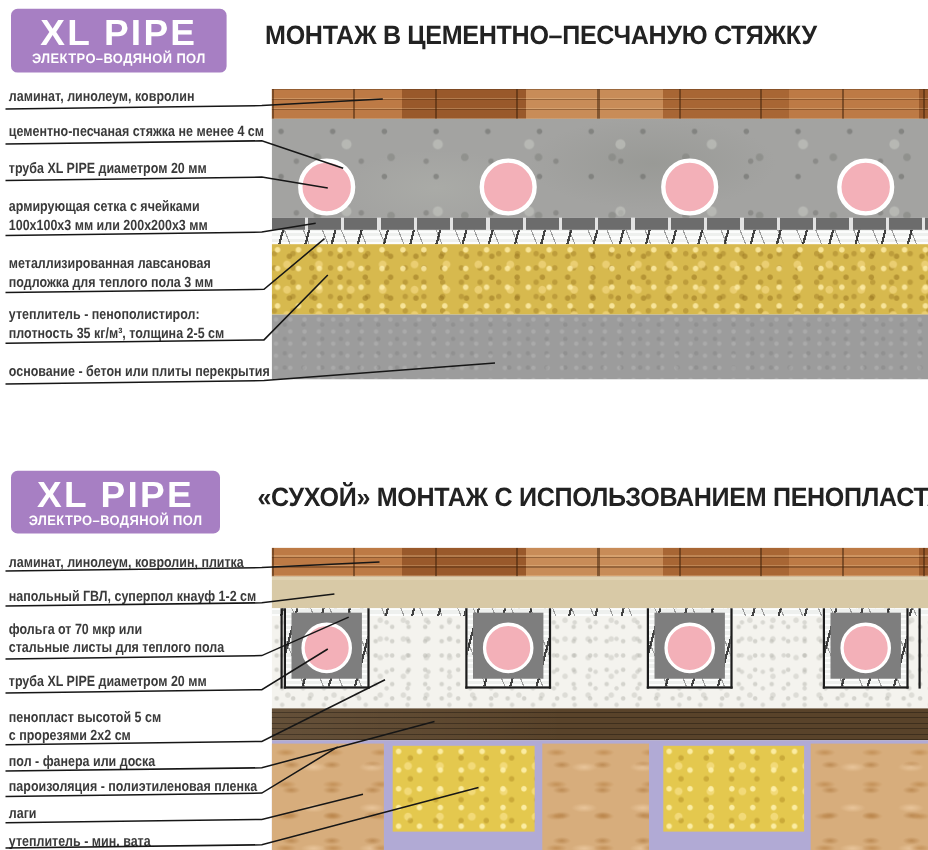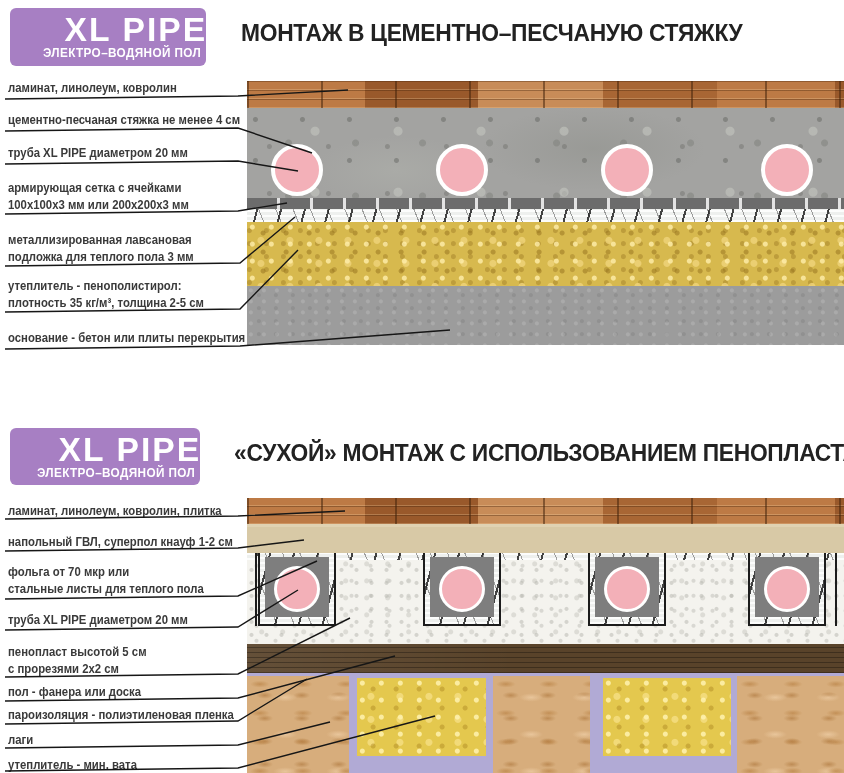--- a/index.html
+++ b/index.html
@@ -1,21 +1,21 @@
 <!DOCTYPE html>
 <html><head>
 <meta charset="utf-8">
 <style>
   html,body{margin:0;padding:0;background:#fff;}
   .page{position:relative;width:844px;height:773px;background:#fff;overflow:hidden;
         font-family:"Liberation Sans","DejaVu Sans",sans-serif;}
 
   
   .logo{position:absolute;background:#a77fc3;border-radius:6px;color:#fff;text-align:center;
-        display:flex;flex-direction:column;justify-content:center;align-items:flex-end;}
+        display:flex;flex-direction:column;justify-content:center;align-items:center;}
   .logo .brand{font-weight:bold;font-size:33px;line-height:33px;letter-spacing:2px;
                transform:scaleX(1.02);}
   .logo .tagline{font-weight:bold;font-size:12.5px;line-height:15px;letter-spacing:.4px;
                  transform:scaleX(.94);white-space:nowrap;}
   .logo1{left:10px;top:8px;width:196px;height:58px;}
   .logo2{left:10px;top:428px;width:190px;height:57px;}
 
   
   .title{position:absolute;font-weight:bold;color:#222;font-size:24px;line-height:26px;
          letter-spacing:-.3px;transform:scaleX(.95);transform-origin:left center;white-space:nowrap;}

